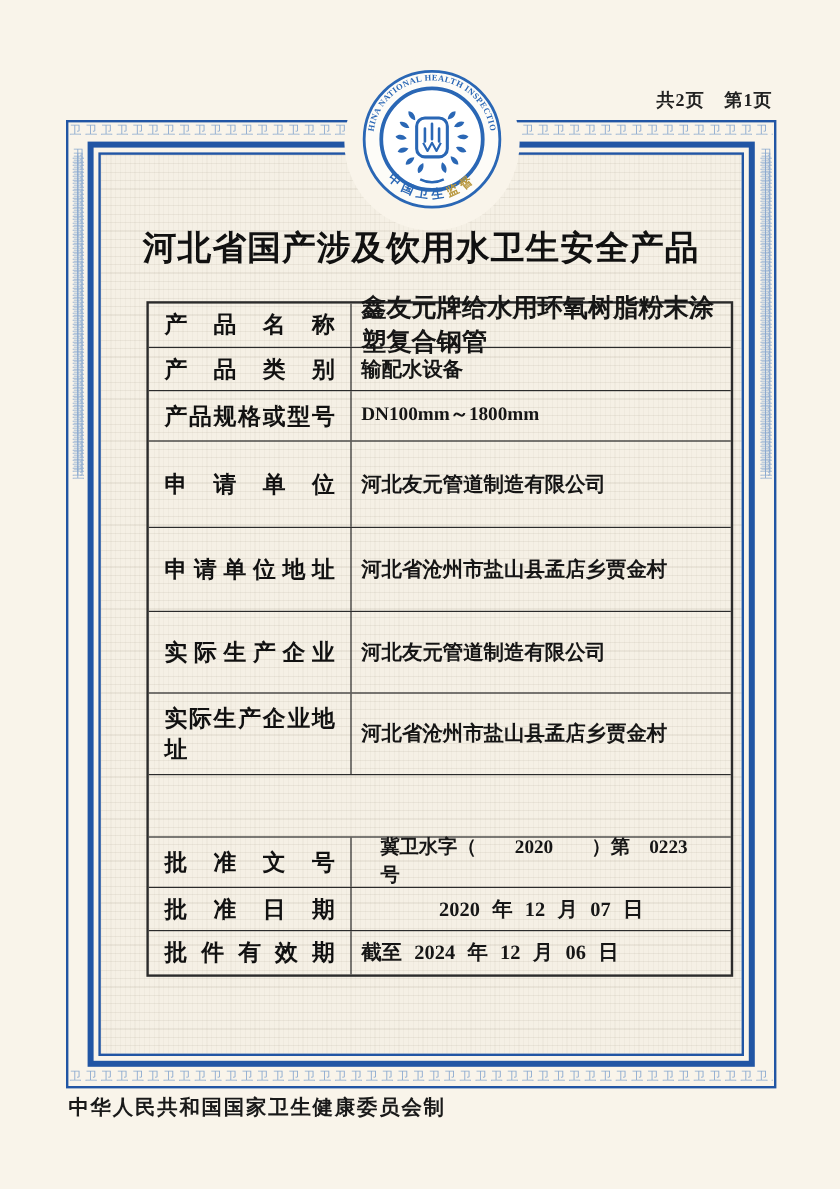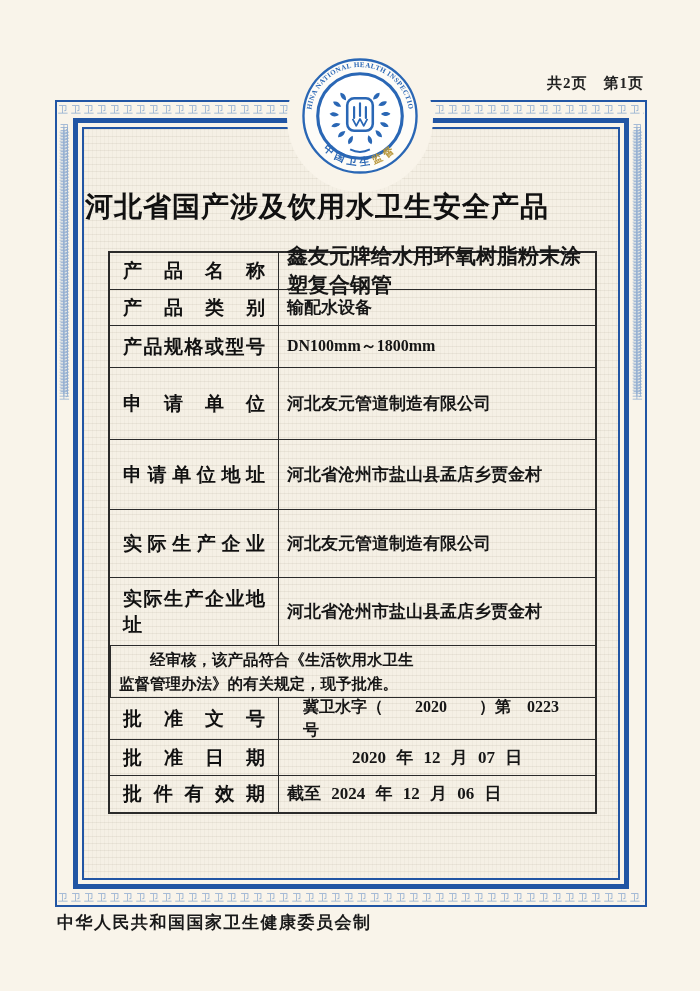--- a/index.html
+++ b/index.html
@@ -42,30 +42,30 @@
   }
   
   .emblem-halo {
     position:absolute; left:287px; top:46px; width:146px; height:146px;
     border-radius:50%; background:#f9f4ea;
   }
   .emblem { position:absolute; left:301px; top:57px; width:118px; height:118px; }
   
   .doc-content { position:absolute; inset:28px; overflow:hidden; }
   .title-line1 {
-    margin-top:58px; 
+    margin-top:58px; text-align:center;
     font-size:28px; font-weight:bold; letter-spacing:1px; color:#111;
   }
   .title-line2 {
     margin-top:9px; text-align:center;
     font-size:37px; font-weight:bold; letter-spacing:6px; color:#111;
   }
   
   .apptable {
-    margin:25px 0 0 23px; width:489px;
+    margin:25px 0 0 37px; width:489px;
     border:2px solid #2b2b2b;
   }
   .trow { display:flex; border-bottom:1px solid #2b2b2b; }
   .trow:last-child { border-bottom:none; }
   .tlabel {
     width:168px; flex:0 0 168px; padding:0 13px;
     font-size:19px; font-weight:bold;
     text-align:justify; text-align-last:justify;
     align-self:center; color:#111;
   }
@@ -129,24 +129,20 @@
         </div>
         <div class="trow row6">
           <div class="tlabel">实际生产企业</div>
           <div class="tvalue">河北友元管道制造有限公司</div>
         </div>
         <div class="trow row7">
           <div class="tlabel">实际生产企业地址</div>
           <div class="tvalue">河北省沧州市盐山县孟店乡贾金村</div>
         </div>
         <div class="trow row8">
-          <div class="tvalue">
-            <div>经审核，该产品符合《生活饮用水卫生</div>
-            <div>监督管理办法》的有关规定，现予批准。</div>
-          </div>
         </div>
         <div class="trow row9">
           <div class="tlabel">批准文号</div>
           <div class="tvalue">冀卫水字（　　2020　　）第　0223　号</div>
         </div>
         <div class="trow row10">
           <div class="tlabel">批准日期</div>
           <div class="tvalue">2020 年 12 月 07 日</div>
         </div>
         <div class="trow row11">

